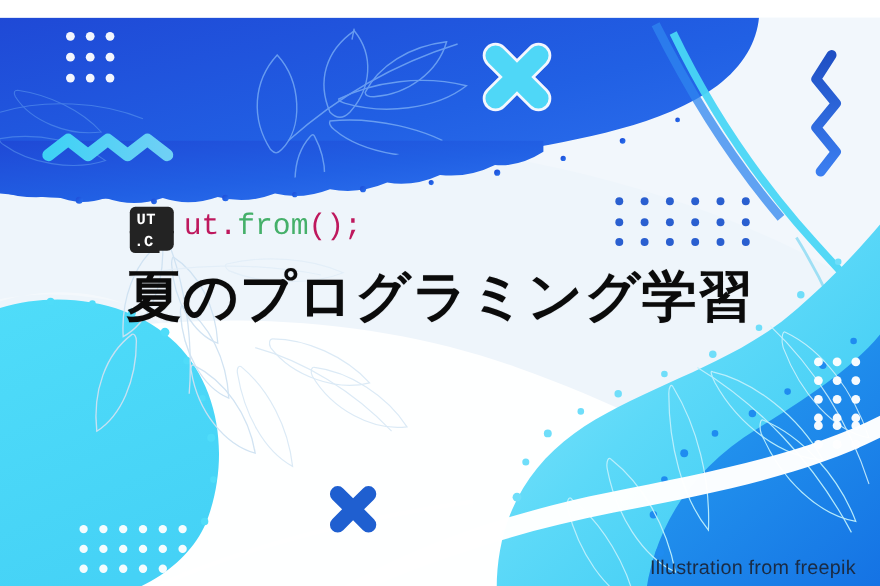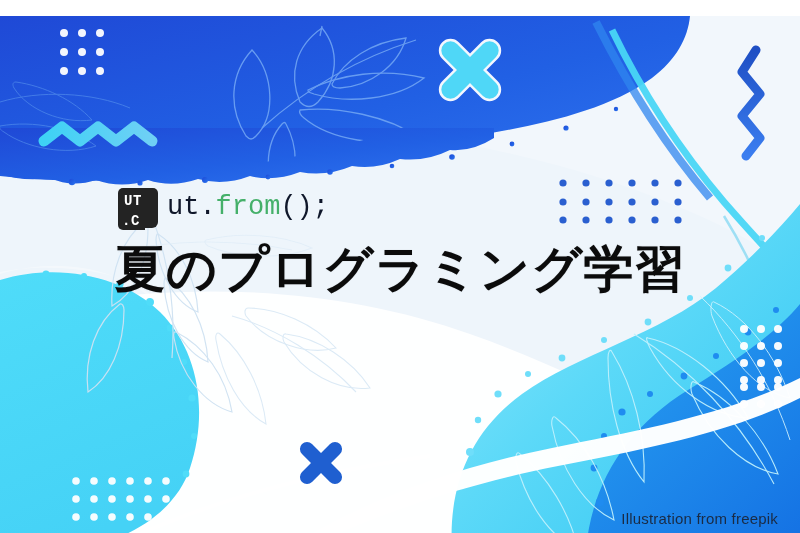--- a/index.html
+++ b/index.html
@@ -29,37 +29,37 @@
     position:absolute;color:#fff;font-family:"Liberation Mono", monospace;
     font-size:14px;font-weight:700;line-height:1;letter-spacing:.5px;
   }
   .lt-ut{left:6px;top:6px;}
   .lt-dc{left:4px;top:26px;font-size:12px;}
   #wordmark{
     font-family:"Liberation Mono","DejaVu Sans Mono",monospace;
     font-size:27px;letter-spacing:0px;white-space:nowrap;line-height:1;
     padding-bottom:3px;
   }
-  #wordmark .w-dark{color:#0f172a;}
+  #wordmark .w-dark{color:#be185d;}
   #wordmark .w-green{color:#45b06a;}
 
   
   #headline{
     position:absolute;left:115px;top:222px;z-index:40;
     color:#0b0b0b;font-weight:700;
     font-family:"DejaVu Sans","Liberation Sans",sans-serif;
     font-size:50px;line-height:62px;letter-spacing:1px;
     text-shadow:0 0 1px rgba(0,0,0,.25);
   }
   #headline div{white-space:nowrap;text-align:center;}
 
   
   #credit{
     position:absolute;right:22px;bottom:22px;z-index:40;
-    color:#1a2b44;font-size:15px;letter-spacing:.2px;
+    color:#1a2b44;font-size:18px;letter-spacing:.2px;
     font-family:"Liberation Sans",sans-serif;
   }
 </style>
 </head>
 <body>
 
 <div id="banner">
 
   <svg class="svg-layer" width="800" height="533" viewBox="0 0 800 533">
     <defs>

